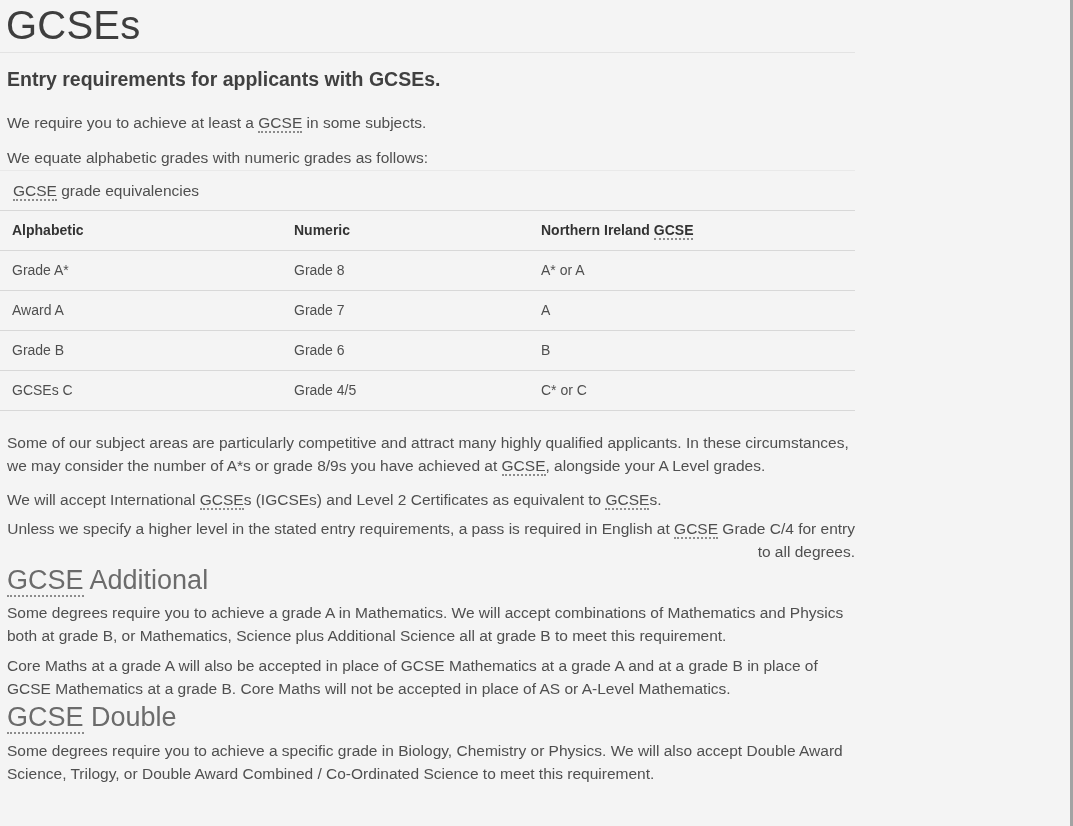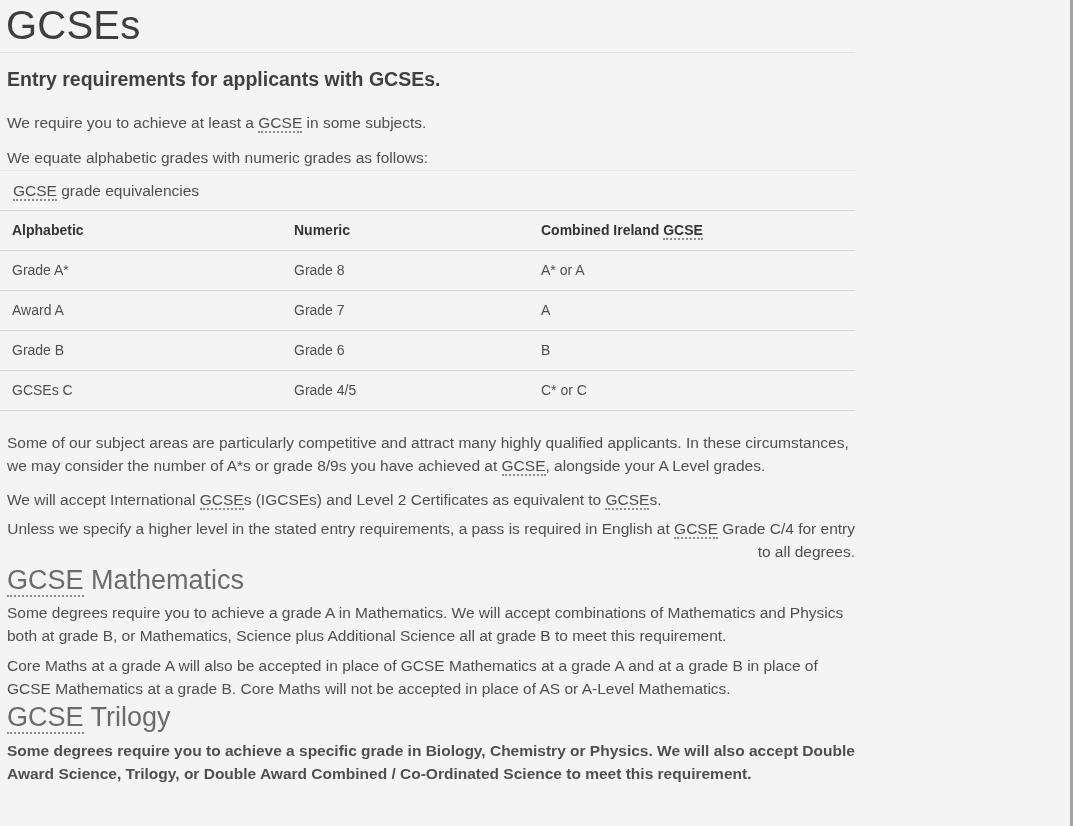--- a/index.html
+++ b/index.html
@@ -28,21 +28,21 @@
   }
 
   p.body { margin: 0; padding-left: 7px; font-size: 15.5px; line-height: 23px; }
   .mt-19 { margin-top: 19px !important; }
   .mt-12 { margin-top: 12px !important; }
   .mt-20 { margin-top: 20px !important; }
   .mt-11 { margin-top: 11px !important; }
   .mt-6  { margin-top: 6px  !important; text-align: right; }
   .mt-4  { margin-top: 4px  !important; }
   .mt-7  { margin-top: 7px  !important; }
-  .mt-5  { margin-top: 5px  !important; font-weight: bold; }
+  .mt-5  { margin-top: 5px  !important; }
 
   abbr, .abbr {
     text-decoration: none;
     border-bottom: 2px dotted #8c8c8c;
     cursor: help;
   }
 
   .table-wrap { margin-top: 1px; width: 100%; }
   .tbl-caption {
     border-top: 1px solid #e9e9e9;
@@ -98,21 +98,21 @@
     <table class="grades">
       <colgroup>
           <col class="c1">
           <col class="c2">
           <col class="c3">
         </colgroup>
       <thead>
         <tr>
           <th>Alphabetic</th>
           <th>Numeric</th>
-          <th><span>Combined Ireland </span><abbr>GCSE</abbr></th>
+          <th><span>Northern Ireland </span><abbr>GCSE</abbr></th>
         </tr>
       </thead>
       <tbody>
         <tr>
           <td>Grade A*</td>
           <td>Grade 8</td>
           <td>A* or A</td>
         </tr>
         <tr>
           <td>Award A</td>
@@ -133,25 +133,25 @@
     </table>
   </div>
 
   <p class="body mt-20"><span>Some of our subject areas are particularly competitive and attract many highly qualified applicants. In these circumstances, we may consider the number of A*s or grade 8/9s you have achieved at </span><abbr>GCSE</abbr><span>, alongside your A Level grades.</span></p>
 
   <p class="body mt-11"><span>We will accept International </span><abbr>GCSE</abbr><span>s (IGCSEs) and Level 2 Certificates as equivalent to </span><abbr>GCSE</abbr><span>s.</span></p>
 
 
   <p class="body mt-6"><span>Unless we specify a higher level in the stated entry requirements, a pass is required in English at </span><abbr>GCSE</abbr><span> Grade C/4 for entry to all degrees.</span></p>
 
-  <h2 class="section h2-maths"><abbr>GCSE</abbr><span> Mathematics</span></h2>
+  <h2 class="section h2-maths"><abbr>GCSE</abbr><span> Additional</span></h2>
 
   <p class="body mt-4">Some degrees require you to achieve a grade A in Mathematics. We will accept combinations of Mathematics and Physics both at grade B, or Mathematics, Science plus Additional Science all at grade B to meet this requirement.</p>
 
   <p class="body mt-7">Core Maths at a grade A will also be accepted in place of GCSE Mathematics at a grade A and at a grade B in place of GCSE Mathematics at a grade B. Core Maths will not be accepted in place of AS or A-Level Mathematics.</p>
 
-  <h2 class="section h2-science"><abbr>GCSE</abbr><span> Trilogy</span></h2>
+  <h2 class="section h2-science"><abbr>GCSE</abbr><span> Double</span></h2>
 
   <p class="body mt-5">Some degrees require you to achieve a specific grade in Biology, Chemistry or Physics. We will also accept Double Award Science, Trilogy, or Double Award Combined / Co-Ordinated Science to meet this requirement.</p>
 
   <div class="edge-line"></div>
 
 </div>
 
 </body></html>

